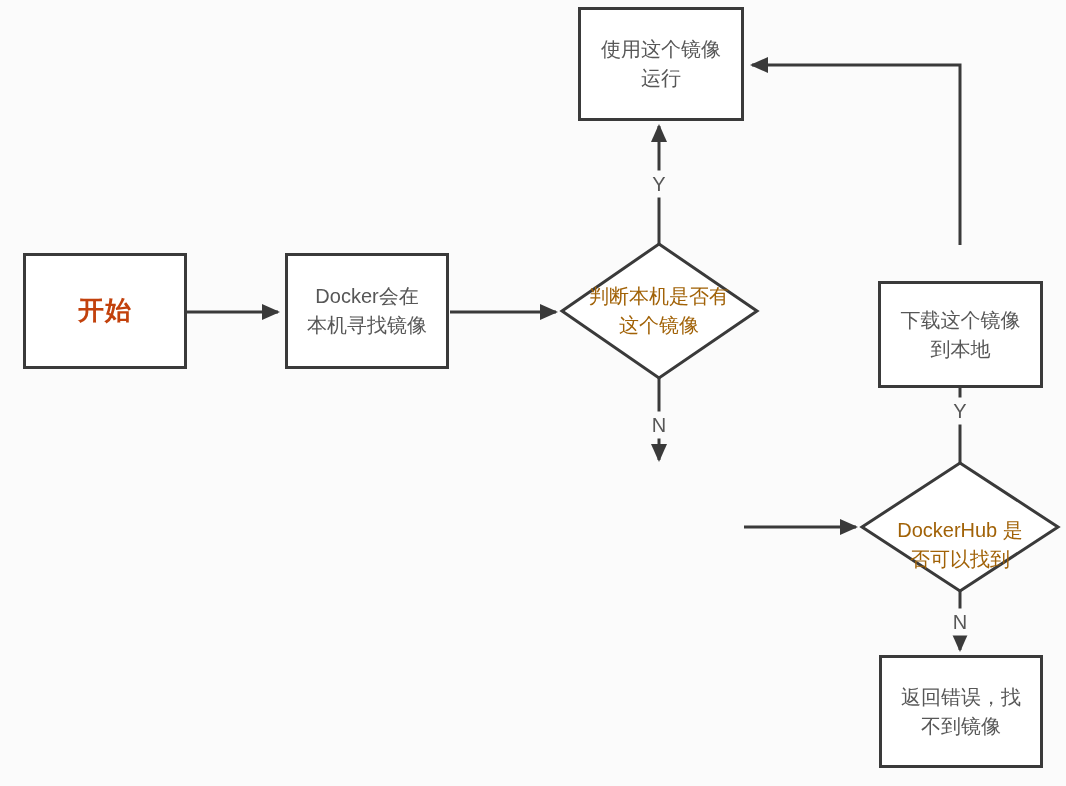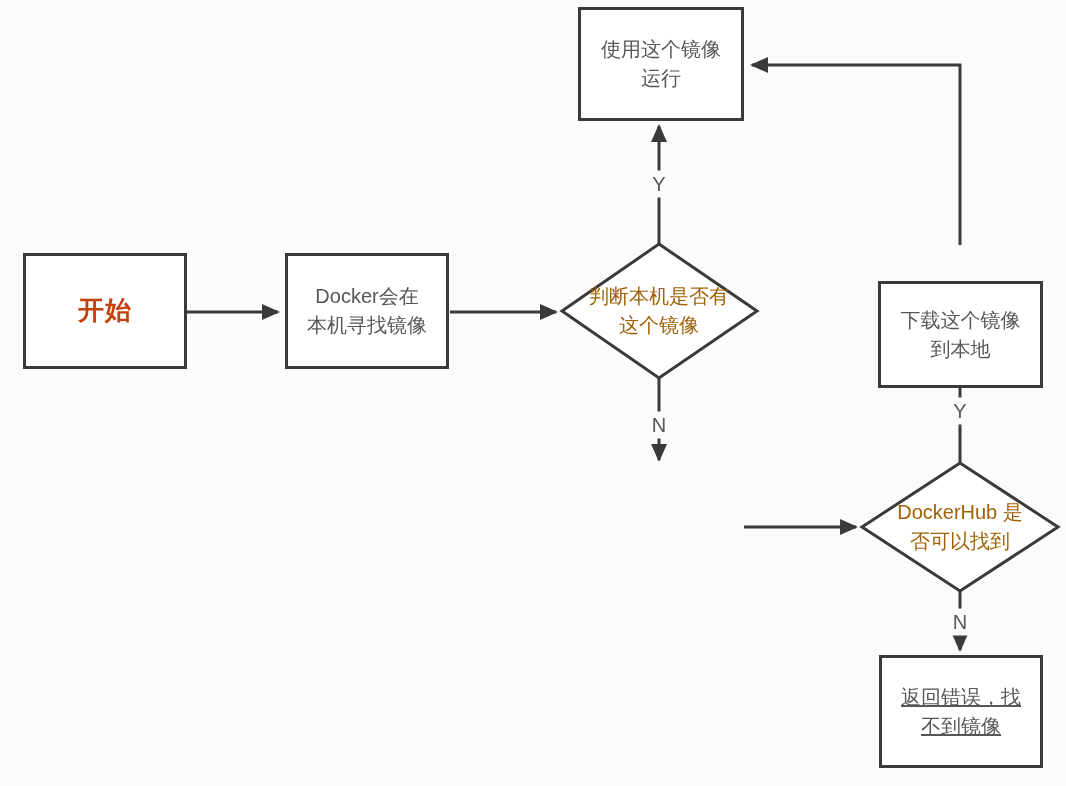--- a/index.html
+++ b/index.html
@@ -90,27 +90,27 @@
   <div class="node-box" style="left:285px; top:253px; width:164px; height:116px;">Docker会在
 本机寻找镜像</div>
 
   <div class="node-box" style="left:578px; top:7px; width:166px; height:114px;">使用这个镜像
 运行</div>
 
   <div class="node-box" style="left:878px; top:245px; width:165px; height:107px;margin-top:36px;">下载这个镜像
 到本地</div>
 
 
-  <div class="node-box" style="left:879px; top:655px; width:164px; height:113px;text-decoration:underline;">返回错误，找
+  <div class="node-box" style="left:879px; top:655px; width:164px; height:113px;">返回错误，找
 不到镜像</div>
 
   <div class="diamond-label" style="left:659px; top:311px;">判断本机是否有
 这个镜像</div>
 
-  <div class="diamond-label" style="left:960px; top:527px;">DockerHub 是
+  <div class="diamond-label" style="left:960px; top:545px;">DockerHub 是
 否可以找到</div>
 
   <div class="edge-label" style="left:659px; top:184px;">Y</div>
 
   <div class="edge-label" style="left:659px; top:425px;">N</div>
 
   <div class="edge-label" style="left:960px; top:411px;">Y</div>
 
   <div class="edge-label" style="left:960px; top:622px;">N</div>
 

